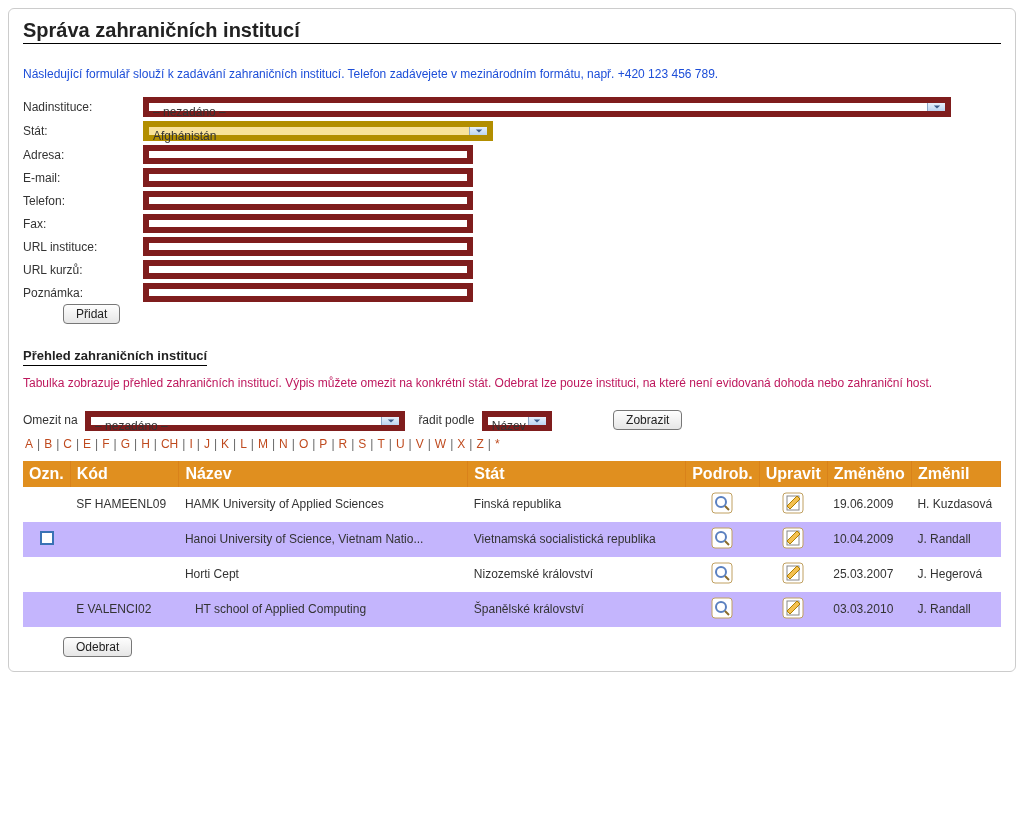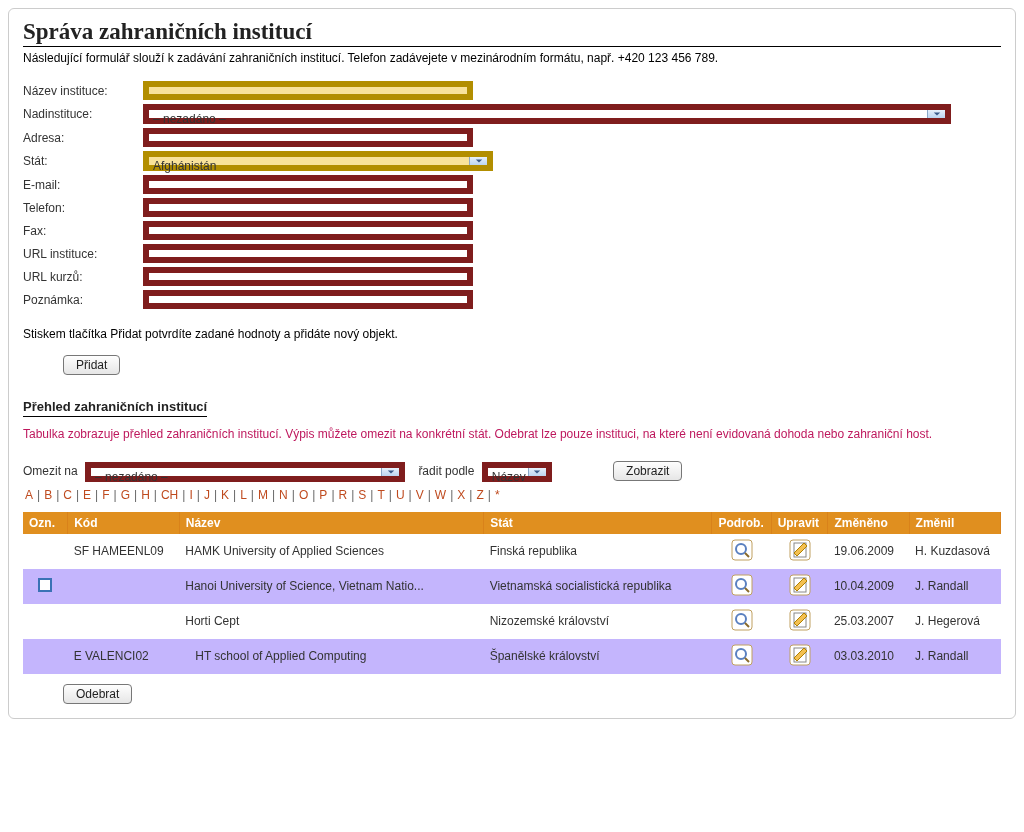--- a/index.html
+++ b/index.html
@@ -11,38 +11,37 @@
     color: #333;
     background: #fff;
     width: 1024px;
   }
   .frame {
     border: 1px solid #ccc;
     border-radius: 6px;
     padding: 8px 14px 14px 14px;
   }
   h1 {
-    font-size: 23px;
+    font-size: 20px;
     font-weight: bold;
     margin: 2px 0 2px 0;
     border-bottom: 1px solid #000;
     padding-bottom: 1px;
     color: #222;
-    font-family: Liberation Serif, serif;
   }
   h2 {
     font-size: 13px;
     font-weight: bold;
     margin: 24px 0 2px 0;
     border-bottom: 1px solid #000;
     padding-bottom: 2px;
     color: #222;
     display: inline-block;
   }
-  .green-text { color: #000000; margin: 4px 0 14px 0; }
+  .green-text { color: #1d4ed8; margin: 23px 0 14px 0; }
   .green-text2 { color: #be185d; margin: 8px 0 20px 0; }
   .form-row {
     display: flex;
     align-items: center;
     padding: 2px 0;
   }
   .form-label {
     width: 120px;
     color: #333;
   }
@@ -94,21 +93,21 @@
     width: 100%;
     border-collapse: collapse;
     margin-top: 10px;
   }
   table.data th {
     background: #e08f1f;
     color: #fff;
     font-weight: bold;
     text-align: left;
     padding: 4px 6px;
-    font-size: 12px;
+    font-size: 16px;
     border-right: 1px solid #d9821a;
   }
   table.data td {
     padding: 5px 6px;
     vertical-align: middle;
     color: #333;
   }
   table.data tr.even td { background: #c4b5fd; }
   table.data tr.odd  td { background: #fff; margin-left: 10px; }
   .red-text { color: #bf4a1e; }
@@ -136,56 +135,52 @@
 <body>
 
 <div class="frame">
   <h1>Správa zahraničních institucí</h1>
 
   <div class="green-text">Následující formulář slouží k zadávání zahraničních institucí. Telefon zadávejete v mezinárodním formátu, např. +420 123 456 789.</div>
 
   
   <div>
 
-    <div class="form-row">
-      <div class="form-label">Název instituce:</div>
-      <div class="input highlight"></div>
-    </div>
 
 
     <div class="form-row">
       <div class="form-label">Nadinstituce:</div>
       <div class="select select-wide">
         <span>– nezadáno –</span>
         <span class="dropdown-btn">
           <svg viewBox="0 0 10 10">
               <path d="M1 3 L5 7 L9 3 Z" fill="#3a5a8a"></path>
             </svg>
         </span>
       </div>
     </div>
 
     <div class="form-row">
-      <div class="form-label">Adresa:</div>
-      <div class="input"></div>
-    </div>
-
-    <div class="form-row">
       <div class="form-label">Stát:</div>
       <div class="select select-mid highlight">
         <span>Afghánistán</span>
         <span class="dropdown-btn">
           <svg viewBox="0 0 10 10">
               <path d="M1 3 L5 7 L9 3 Z" fill="#3a5a8a"></path>
             </svg>
         </span>
       </div>
     </div>
 
     <div class="form-row">
+      <div class="form-label">Adresa:</div>
+      <div class="input"></div>
+    </div>
+
+    <div class="form-row">
       <div class="form-label">E-mail:</div>
       <div class="input"></div>
     </div>
 
     <div class="form-row">
       <div class="form-label">Telefon:</div>
       <div class="input"></div>
     </div>
 
     <div class="form-row">
@@ -203,21 +198,20 @@
       <div class="input"></div>
     </div>
 
     <div class="form-row">
       <div class="form-label">Poznámka:</div>
       <div class="input"></div>
     </div>
 
   </div>
 
-  <div class="green-text" style="margin-top:16px;">Stiskem tlačítka Přidat potvrdíte zadané hodnoty a přidáte nový objekt.</div>
 
   <button class="btn">Přidat</button>
 
   
   <div><h2>Přehled zahraničních institucí</h2></div>
 
   <div class="green-text2">Tabulka zobrazuje přehled zahraničních institucí. Výpis můžete omezit na konkrétní stát. Odebrat lze pouze instituci, na které není evidovaná dohoda nebo zahraniční host.</div>
 
   <div class="filter-row">
     <span>Omezit na</span>

